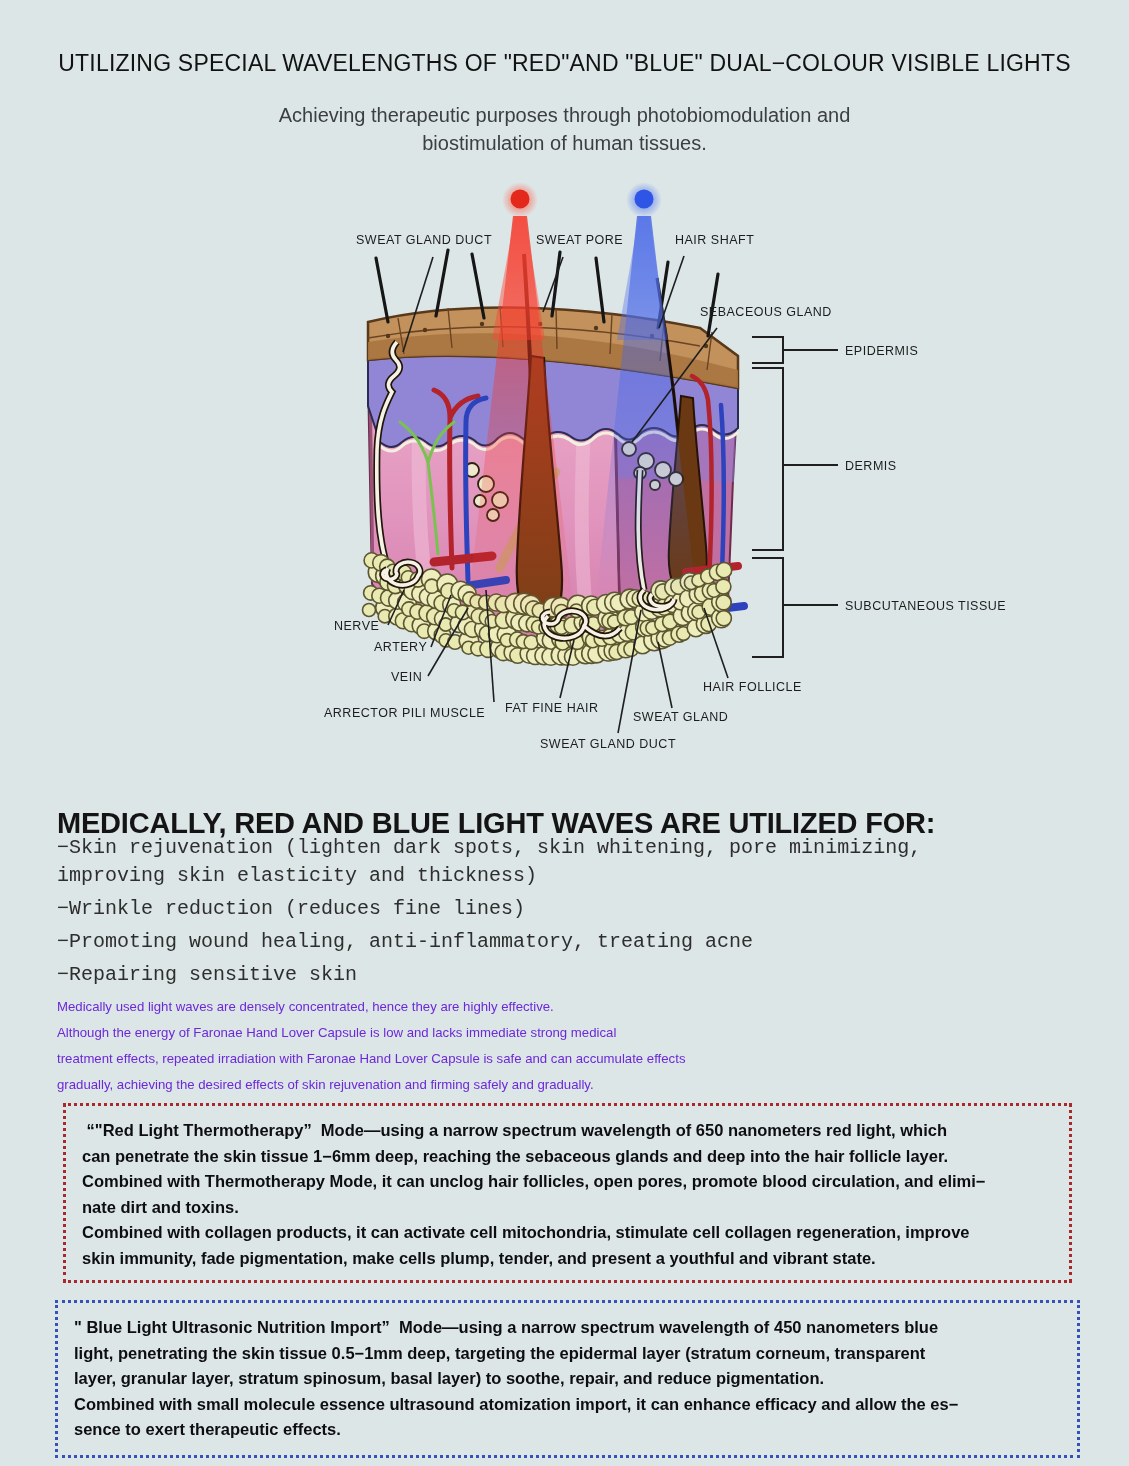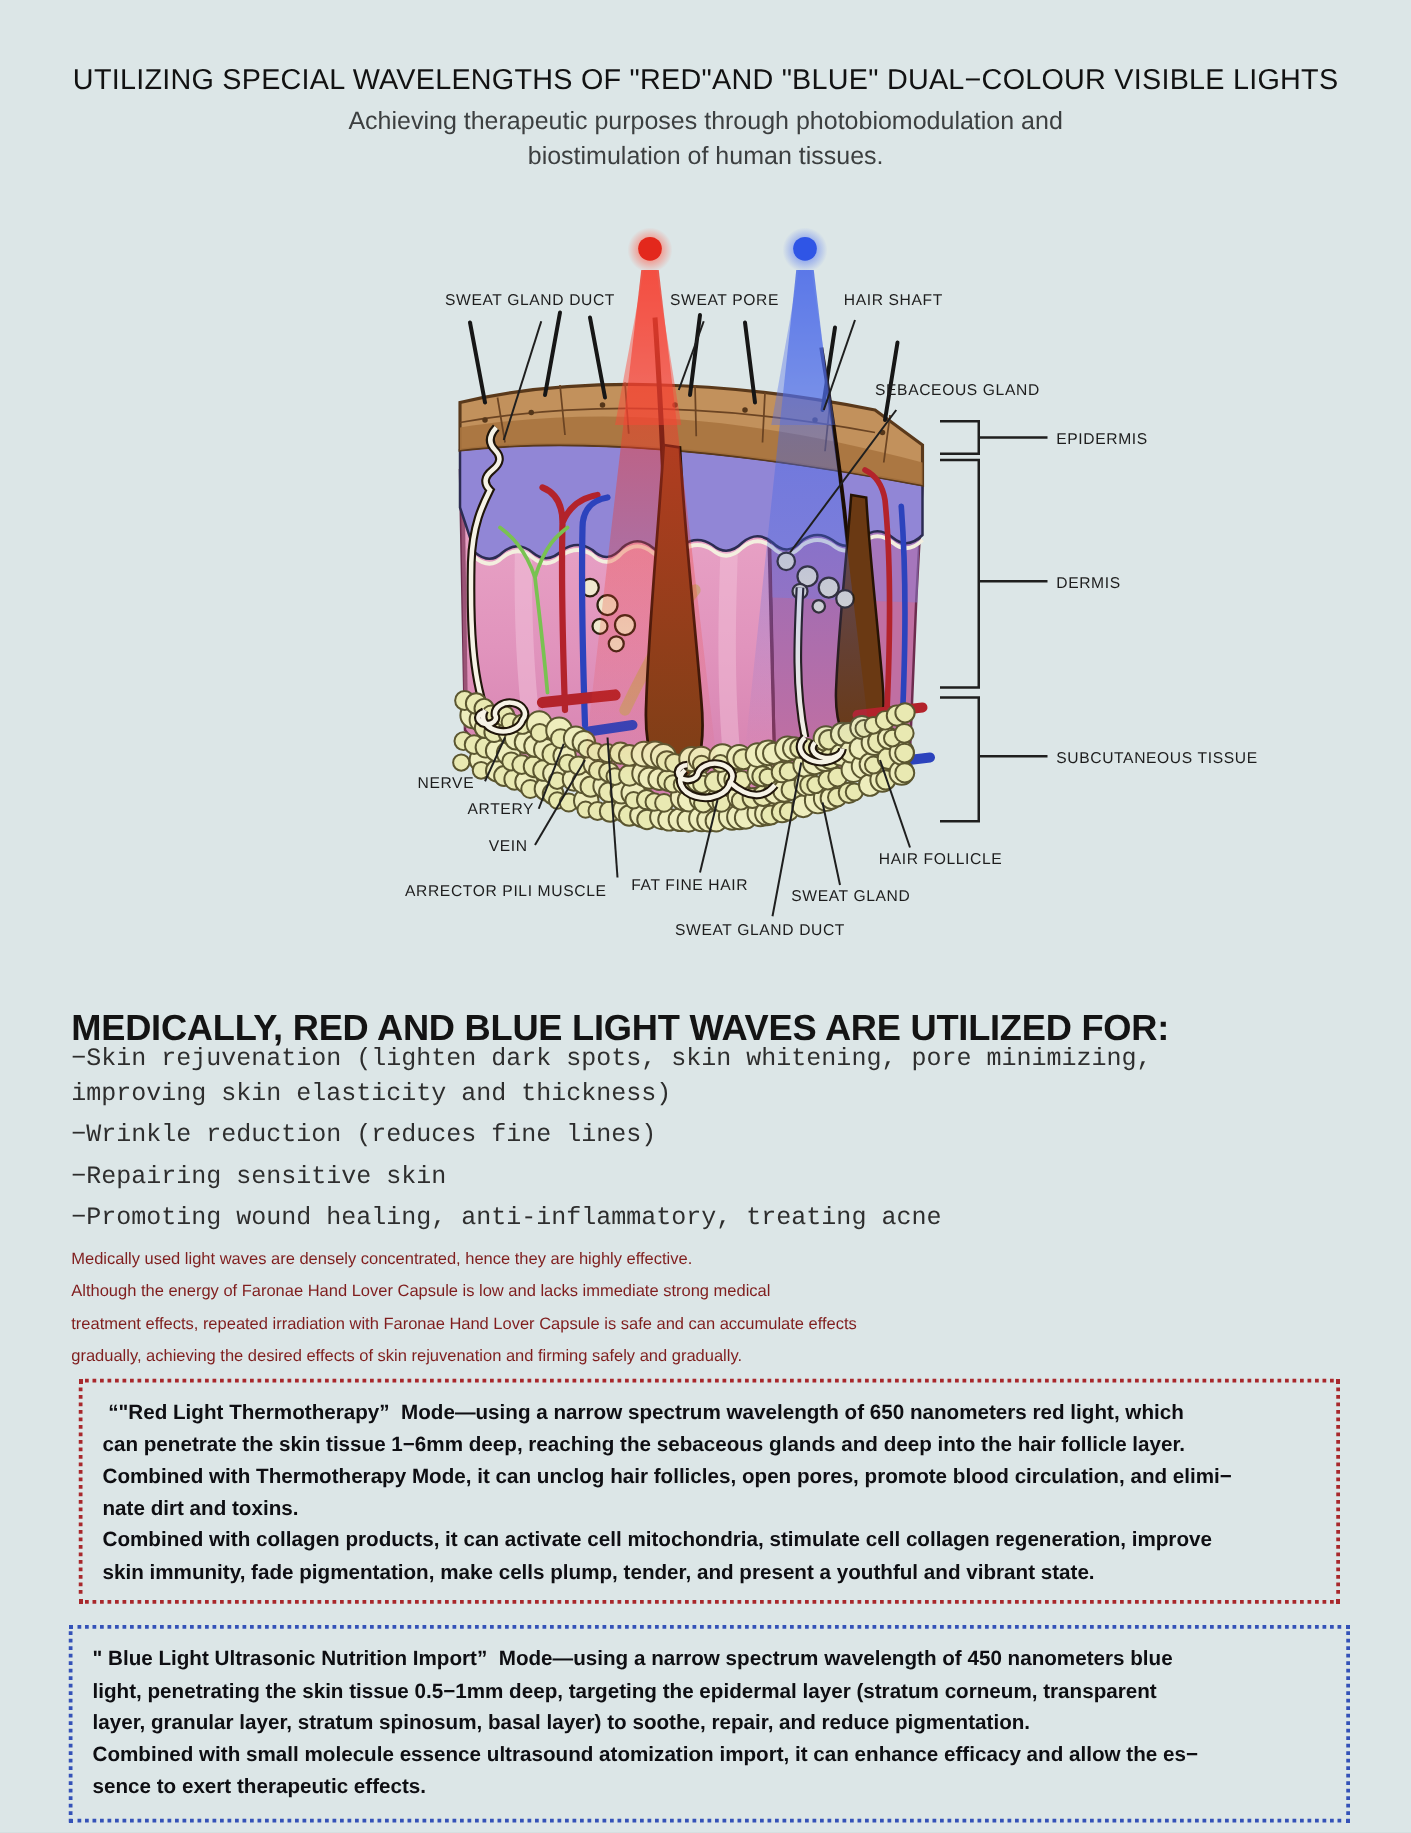--- a/index.html
+++ b/index.html
@@ -2,31 +2,31 @@
 <html><head>
 <meta charset="utf-8">
 <style>
   html,body{margin:0;padding:0;}
   body{background:#c9d4d6;}
   .page{position:relative;width:1129px;height:1466px;background:#dce6e7;overflow:hidden;
         font-family:"Liberation Sans",sans-serif;color:#1c1c1c;}
   
   .header{position:absolute;top:50px;left:0;width:100%;text-align:center;}
   .title{font-size:23px;font-weight:normal;color:#121212;letter-spacing:.2px;margin:0;}
-  .subtitle{margin-top:6px;font-size:20px;color:#3c3f40;line-height:28px;}
+  .subtitle{margin-top:24px;font-size:20px;color:#3c3f40;line-height:28px;}
   
   .diagram{position:absolute;top:170px;left:0;width:898px;height:604px;}
   .diagram svg{position:absolute;top:0;left:0;}
   .dlabel{position:absolute;font-size:12.5px;letter-spacing:.5px;color:#1d1d1d;white-space:nowrap;}
   
   .heading{position:absolute;top:783px;left:57px;font-size:29px;color:#141414;letter-spacing:-.2px;white-space:nowrap;}
   .bullets{position:absolute;top:834px;left:57px;font-size:20px;color:#2e2e2e;}
   .bullet{margin-bottom:5px;}
   .bullet div{line-height:28px;white-space:pre;font-family:Liberation Mono, monospace;}
-  .fineprint{position:absolute;top:994px;left:57px;font-size:13.2px;color:#7f1d1d;}
+  .fineprint{position:absolute;top:994px;left:57px;font-size:13.2px;color:#6d28d9;}
   .fineprint div{line-height:26px;white-space:pre;}
   
   .box{position:absolute;box-sizing:border-box;border:3px dotted #888;padding:12px 14px 0 16px;
        font-weight:bold;color:#0e0e12;font-size:16.5px;}
   .box div{line-height:25.5px;white-space:pre;}
   .red-box{top:1103px;left:63px;width:1009px;height:180px;}
   .blue-box{top:1300px;left:55px;width:1025px;height:158px;}
 </style>
 </head>
 <body>
@@ -409,24 +409,24 @@
 
   <div class="bullets">
     <div class="bullet">
       <div>−Skin rejuvenation (lighten dark spots, skin whitening, pore minimizing,</div>
       <div>improving skin elasticity and thickness)</div>
     </div>
     <div class="bullet">
       <div>−Wrinkle reduction (reduces fine lines)</div>
     </div>
     <div class="bullet">
-      <div>−Repairing sensitive skin</div>
+      <div>−Promoting wound healing, anti-inflammatory, treating acne</div>
     </div>
     <div class="bullet">
-      <div>−Promoting wound healing, anti-inflammatory, treating acne</div>
+      <div>−Repairing sensitive skin</div>
     </div>
   </div>
 
   <div class="fineprint">
     <div>Medically used light waves are densely concentrated, hence they are highly effective.</div>
     <div>Although the energy of Faronae Hand Lover Capsule is low and lacks immediate strong medical</div>
     <div>treatment effects, repeated irradiation with Faronae Hand Lover Capsule is safe and can accumulate effects</div>
     <div>gradually, achieving the desired effects of skin rejuvenation and firming safely and gradually.</div>
   </div>
 

